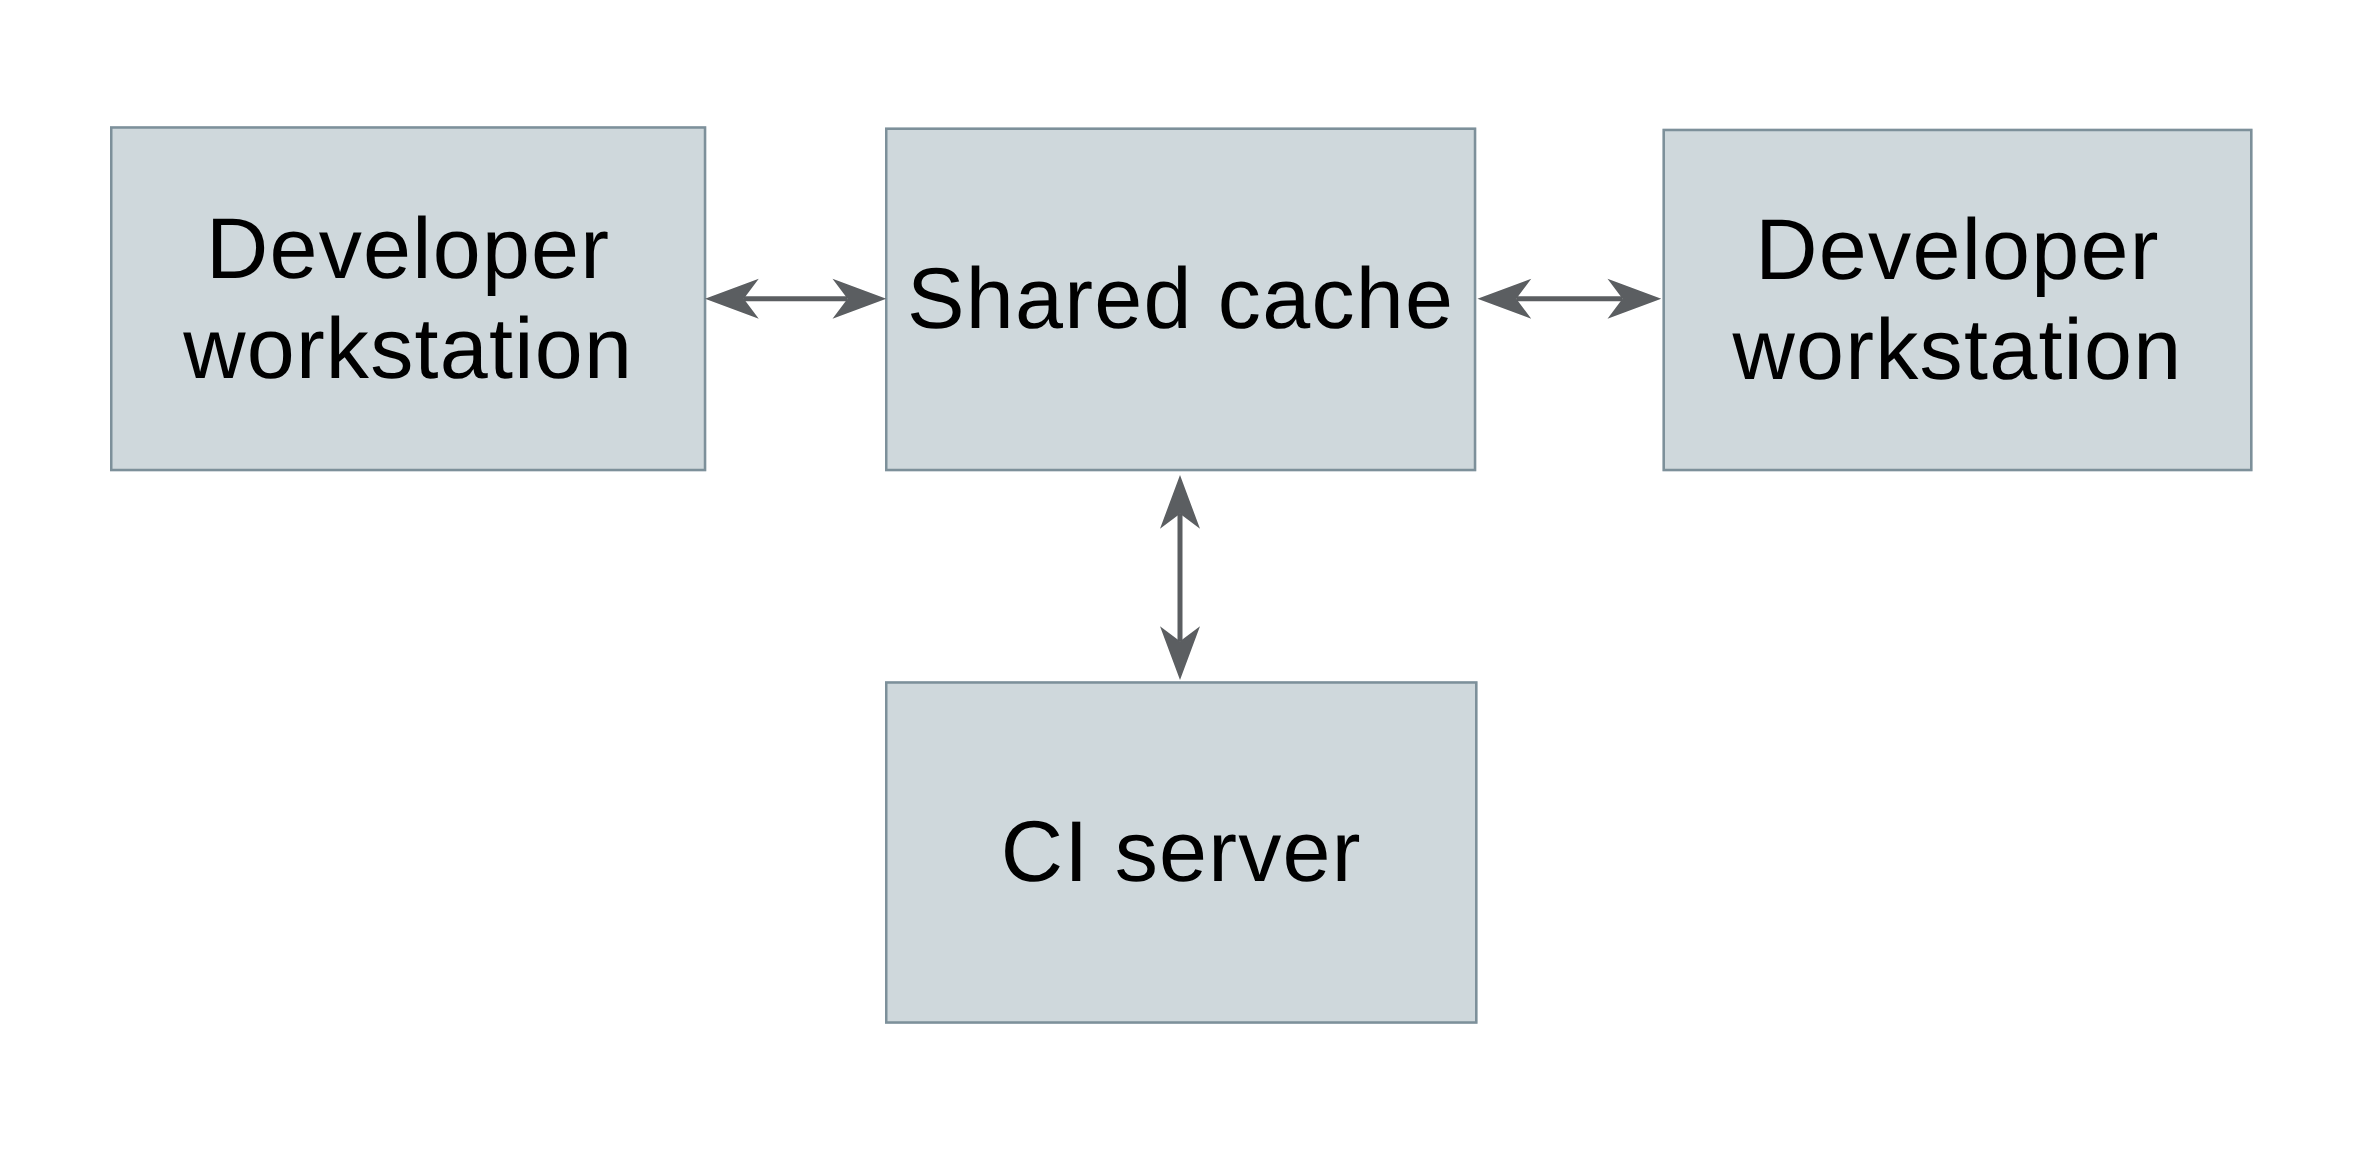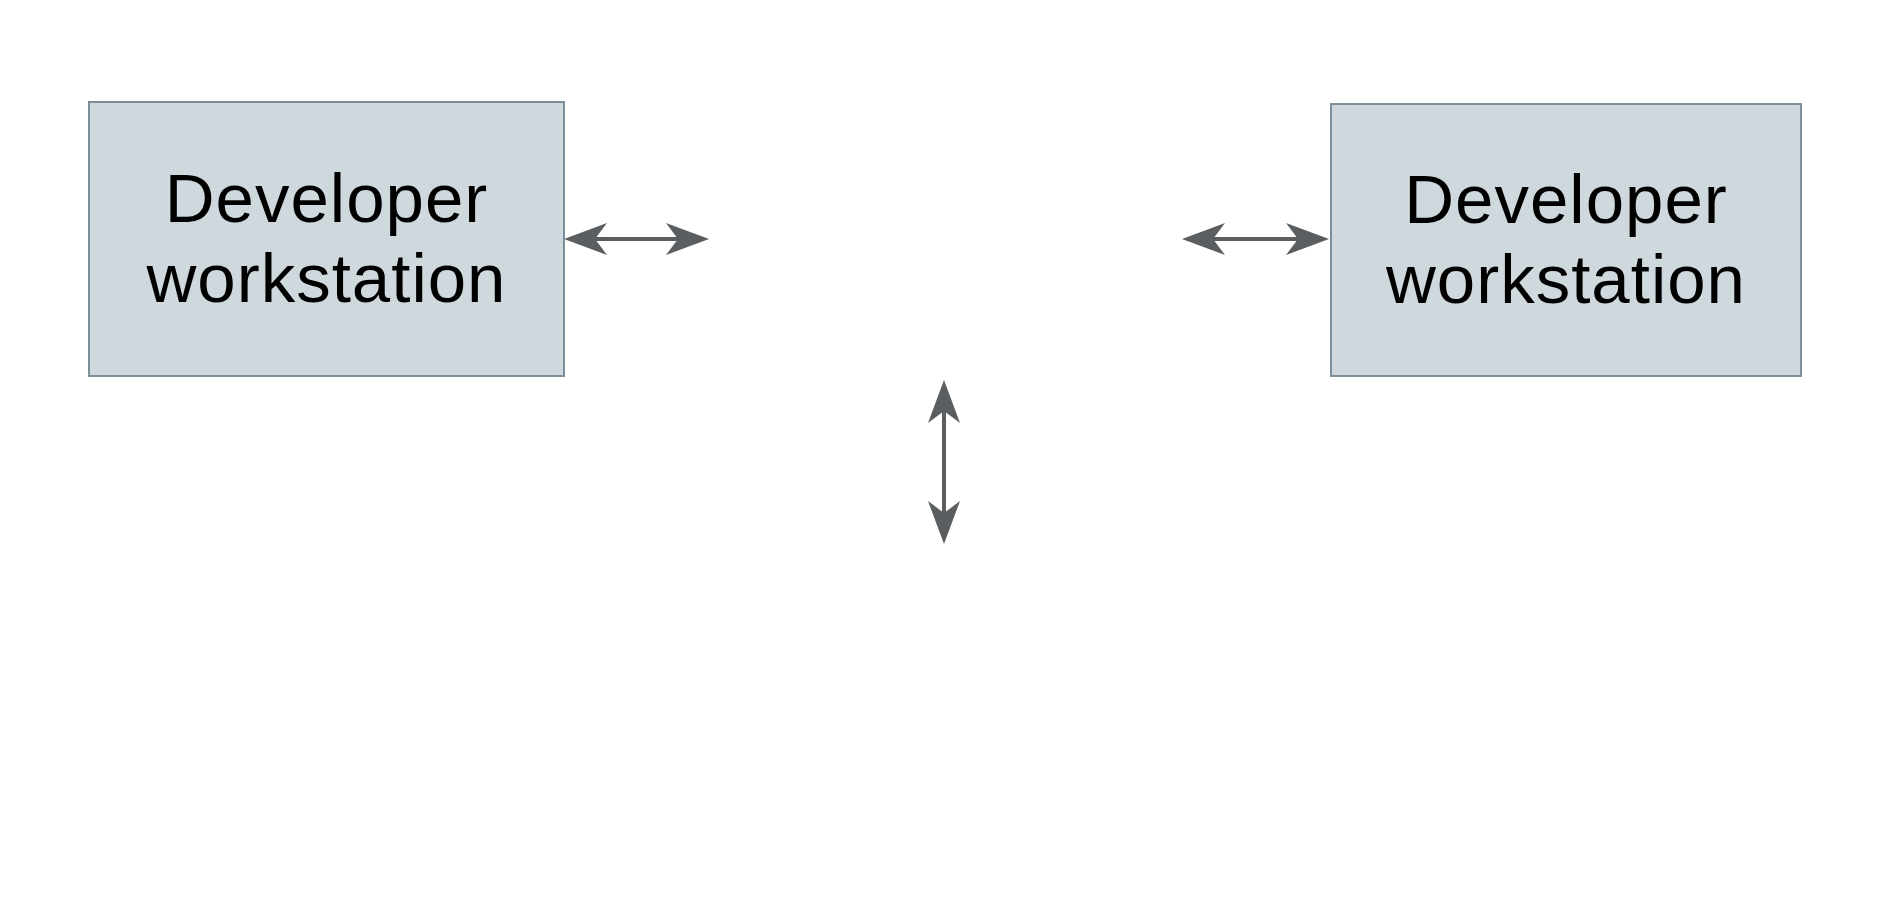--- a/index.html
+++ b/index.html
@@ -56,25 +56,31 @@
 </style>
 </head>
 <body>
 
 <div class="canvas">
 
   <div class="node node-left">
     <span class="node-label">Developer workstation</span>
   </div>
 
+  <div class="node node-center">
+    <span class="node-label">Shared cache</span>
+  </div>
 
   <div class="node node-right">
     <span class="node-label">Developer workstation</span>
   </div>
 
+  <div class="node node-ci">
+    <span class="node-label">CI server</span>
+  </div>
 
   <svg class="arrow arrow-h1" width="147" height="40" viewBox="0 0 147 40">
     <line class="arrow-line" x1="32" y1="20" x2="115" y2="20"></line>
     <polygon class="arrow-head" points="1,20 44,4 32,20 44,36"></polygon>
     <polygon class="arrow-head" points="146,20 103,4 115,20 103,36"></polygon>
   </svg>
 
   <svg class="arrow arrow-h2" width="149" height="40" viewBox="0 0 149 40">
     <line class="arrow-line" x1="32" y1="20" x2="117" y2="20"></line>
     <polygon class="arrow-head" points="1,20 44,4 32,20 44,36"></polygon>

